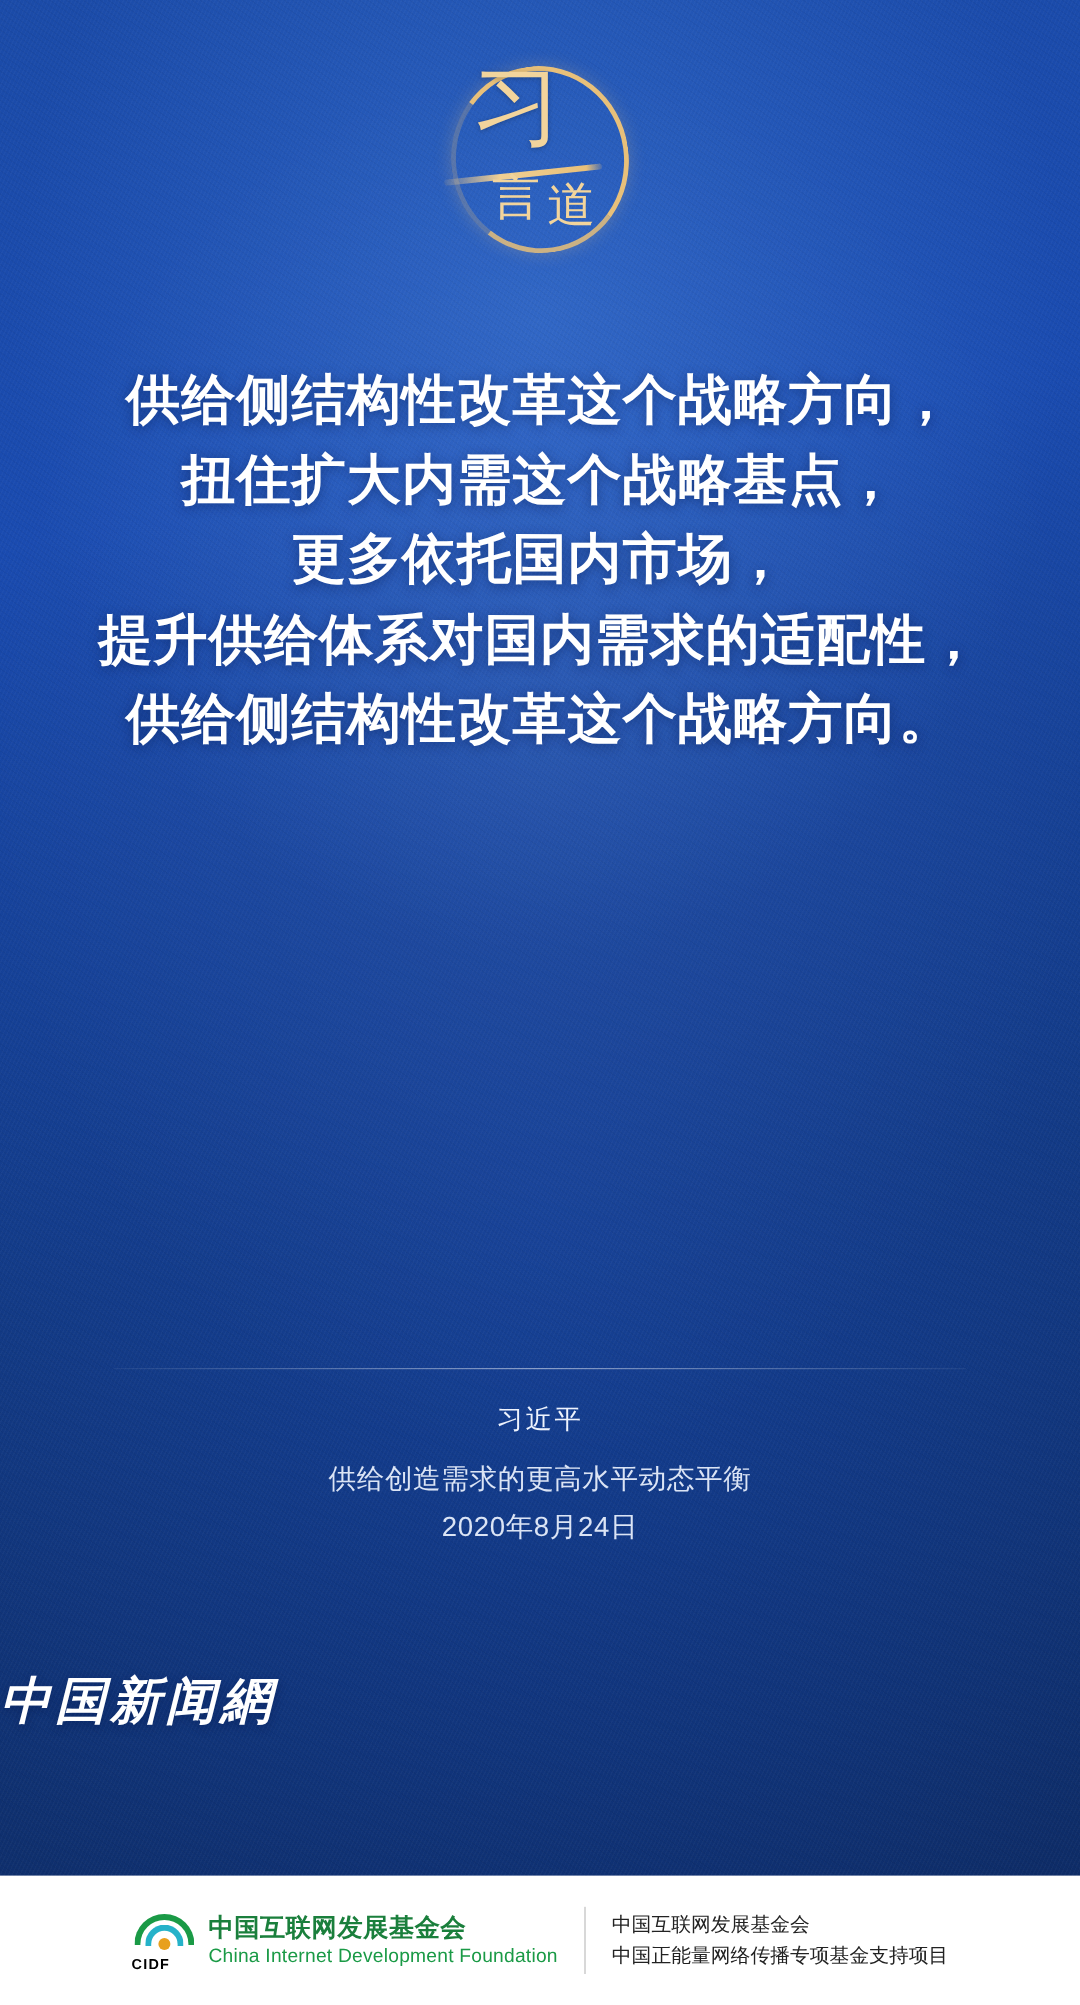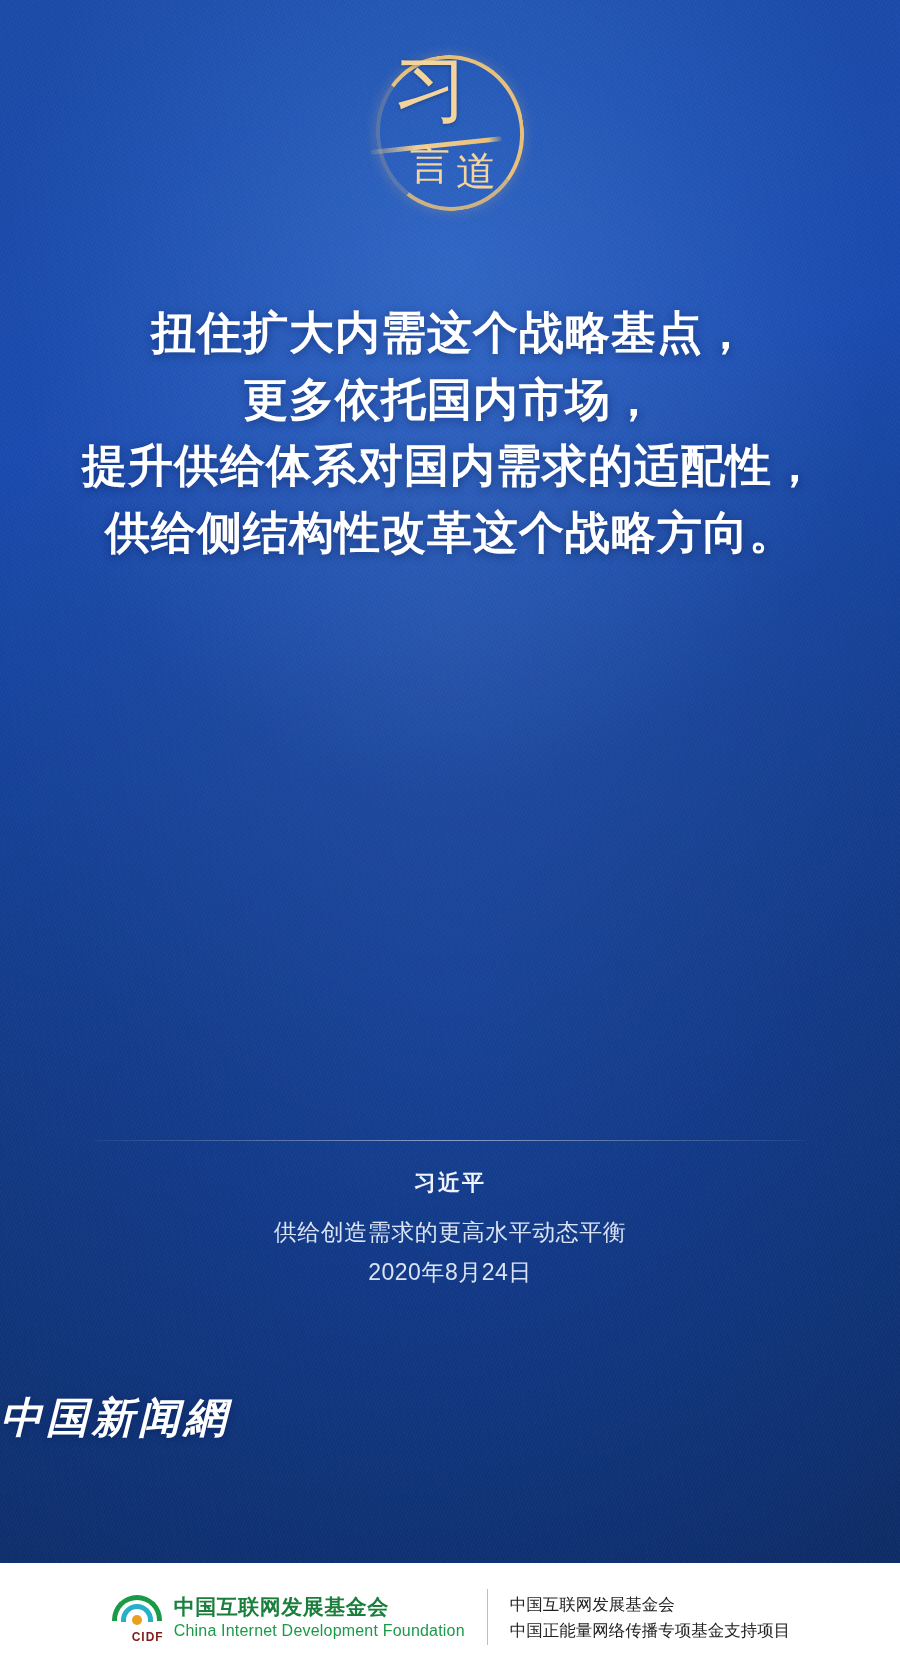--- a/index.html
+++ b/index.html
@@ -142,21 +142,21 @@
     position: absolute;
     top: 1168px;
     left: 0;
     right: 0;
     text-align: center;
     z-index: 3;
     color: #dfe8f8;
   }
   .attribution .name {
     font-size: 22px;
-    font-weight: bold;
+    font-weight: normal;
     letter-spacing: 2px;
     margin-bottom: 14px;
     color: #eef3fd;
   }
   .attribution .src {
     font-size: 23px;
     line-height: 1.75;
     color: #dbe4f5;
     letter-spacing: 0.5px;
   }
@@ -246,24 +246,24 @@
     width: 10px;
     height: 10px;
     border-radius: 50%;
     background: #e8a01e;
   }
   .cidf-mark .label {
     position: absolute;
     left: 0;
     right: 0;
     bottom: -1px;
-    text-align: right;
+    text-align: left;
     font-size: 12px;
     font-weight: bold;
-    color: #7f1d1d;
+    color: #000000;
     letter-spacing: 1px;
   }
   .cidf-text .cn {
     font-size: 21px;
     font-weight: bold;
     color: #1a7f3c;
     letter-spacing: 0.5px;
     line-height: 1.2;
   }
   .cidf-text .en {
@@ -294,20 +294,21 @@
     <div class="logo">
       <div class="ring"></div>
       <div class="ch-big">习</div>
       <div class="stroke"></div>
       <div class="ch-small-1">言</div>
       <div class="ch-small-2">道</div>
     </div>
   </div>
 
   <div class="quote">
+    <div class="line">供给侧结构性改革这个战略方向，</div>
     <div class="line">扭住扩大内需这个战略基点，</div>
     <div class="line">更多依托国内市场，</div>
     <div class="line">提升供给体系对国内需求的适配性，</div>
     <div class="line">供给侧结构性改革这个战略方向。</div>
   </div>
 
   <div class="divider"></div>
 
   <div class="attribution">
     <div class="name">习近平</div>

